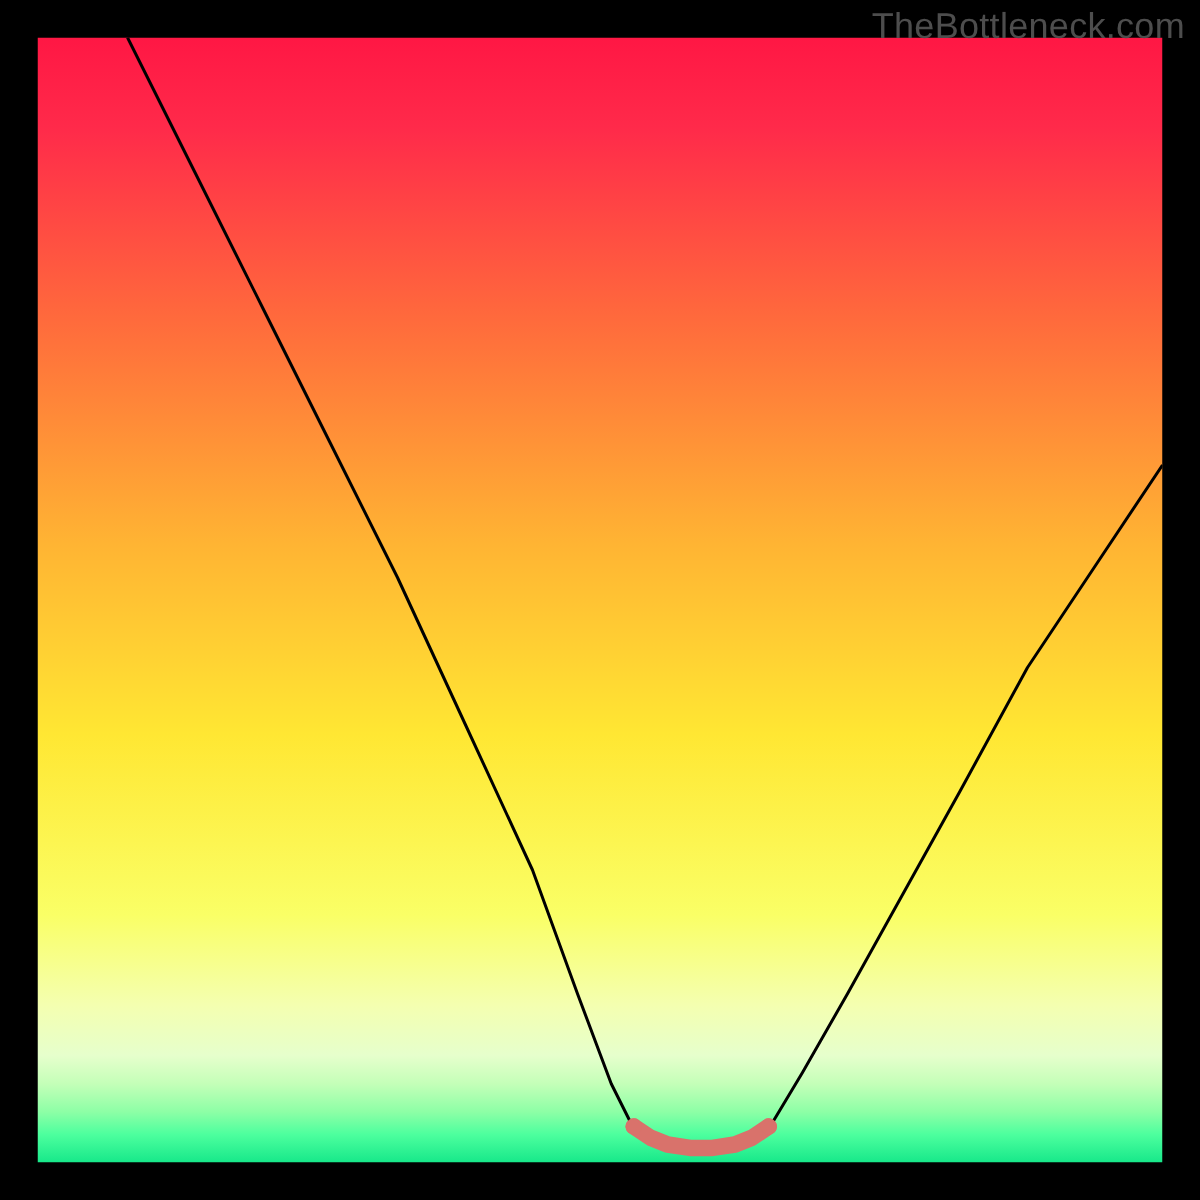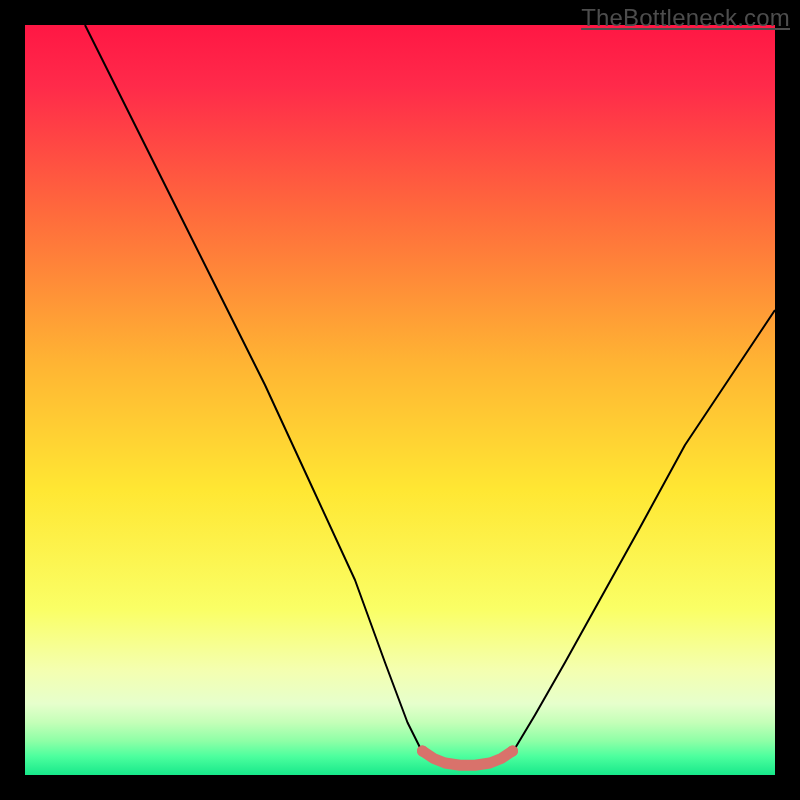--- a/index.html
+++ b/index.html
@@ -19,21 +19,20 @@
   }
   .watermark {
     position: absolute;
     top: 4px;
     right: 10px;
     color: #4d4d4d;
     font-size: 24px;
     font-weight: 500;
     letter-spacing: 0.2px;
     z-index: 50;
-    text-decoration: underline;
   }
   .plot-outer {
     position: absolute;
     left: 25px;
     top: 25px;
     width: 750px;
     height: 750px;
   }
   
   .gradient {

